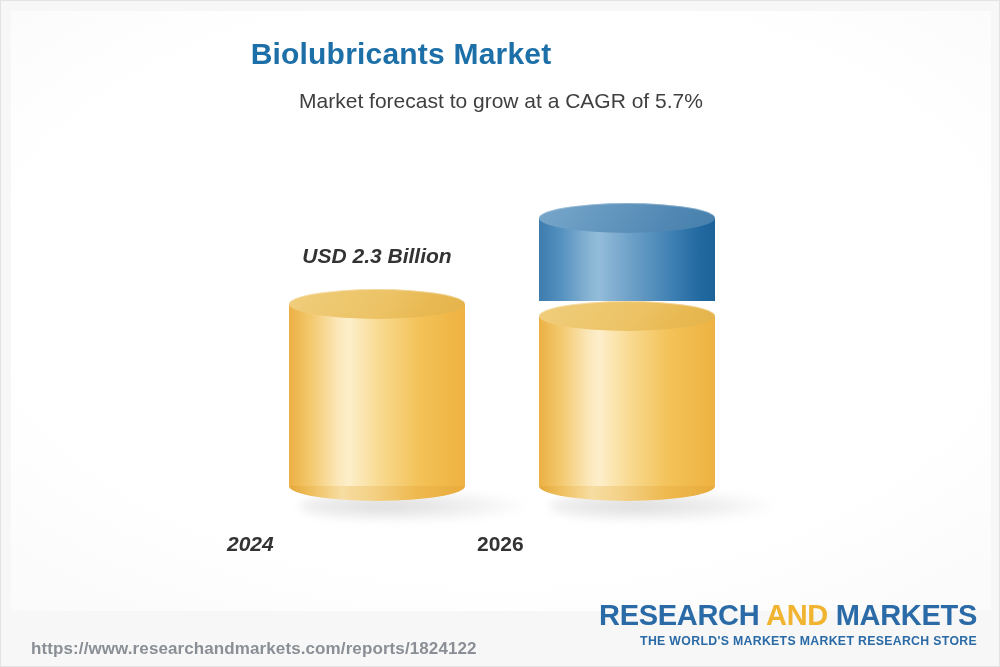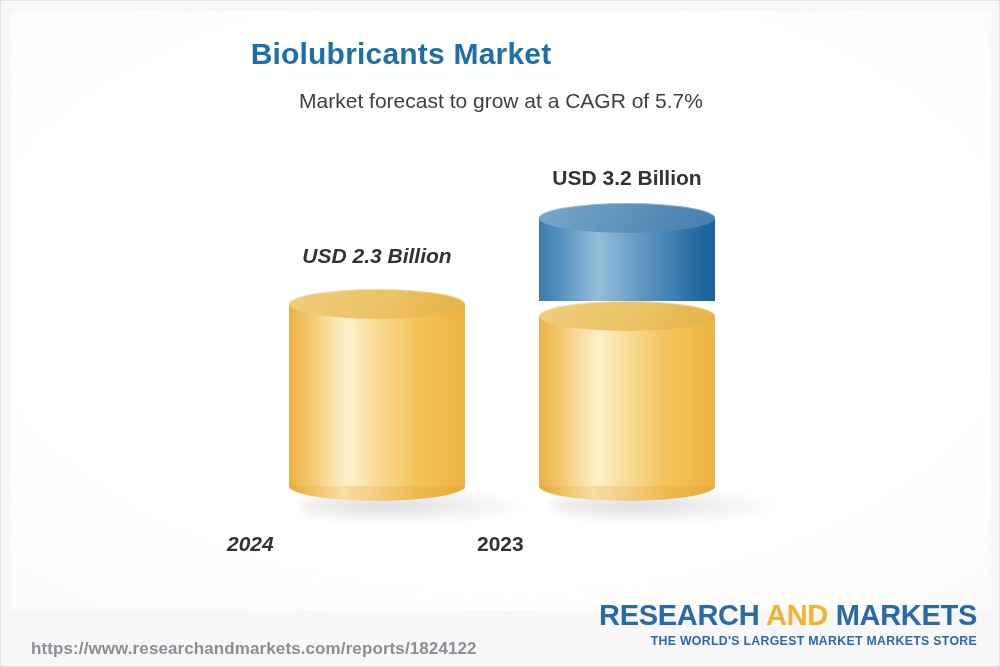--- a/index.html
+++ b/index.html
@@ -251,40 +251,39 @@
       <div class="cyl seg-yellow-2024">
         <div class="cap-bottom cap-bottom-yellow" style="top:182px;"></div>
         <div class="seg-body body-yellow" style="top:15px;height:182px;"></div>
         <div class="cap-top cap-top-yellow" style="top:0;"></div>
       </div>
 
       <div class="cat-label">2024</div>
     </div>
 
     <div class="col col-2030">
-      <div class="value-label">USD 3.2 Billion</div>
 
       <div class="cyl-shadow"></div>
 
       <div class="cyl seg-yellow-2030">
         <div class="cap-bottom cap-bottom-yellow" style="top:170px;"></div>
         <div class="seg-body body-yellow" style="top:15px;height:170px;"></div>
         <div class="cap-top cap-top-yellow" style="top:0;"></div>
       </div>
 
       <div class="cyl seg-blue-2030">
         <div class="seg-body body-blue" style="top:15px;height:83px;"></div>
         <div class="cap-top cap-top-blue" style="top:0;"></div>
       </div>
 
-      <div class="cat-label">2023</div>
+      <div class="cat-label">2026</div>
     </div>
 
   </div>
 
   <div class="footer-url">https://www.researchandmarkets.com/reports/1824122</div>
 
   <div class="logo">
     <div class="logo-main"><span>RESEARCH</span><span class="logo-and"> AND </span><span>MARKETS</span></div>
-    <div class="logo-tagline">THE WORLD'S LARGEST MARKET MARKETS STORE</div>
+    <div class="logo-tagline">THE WORLD'S MARKETS MARKET RESEARCH STORE</div>
   </div>
 
 </div>
 
 </body></html>

